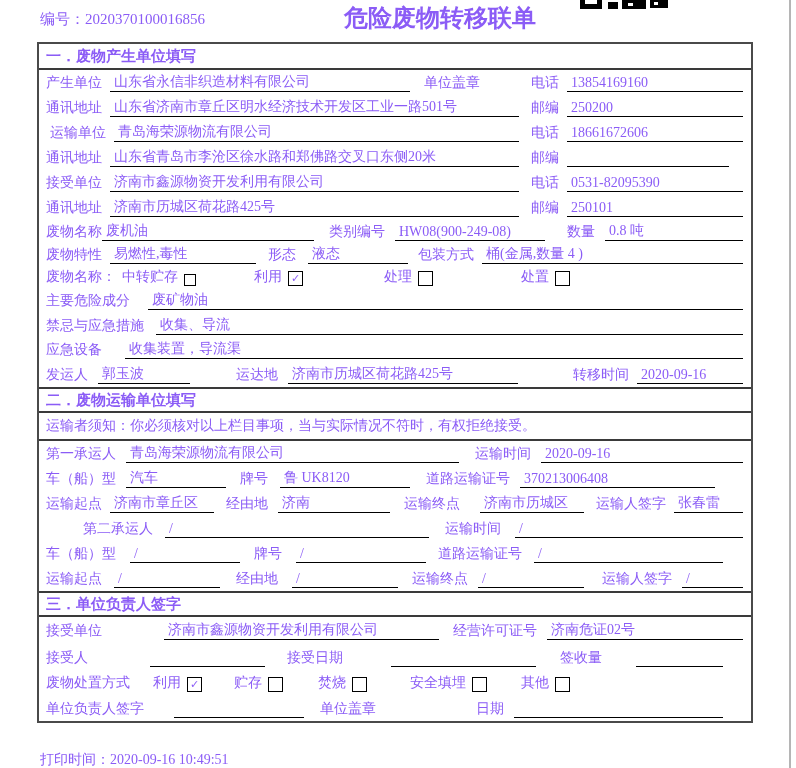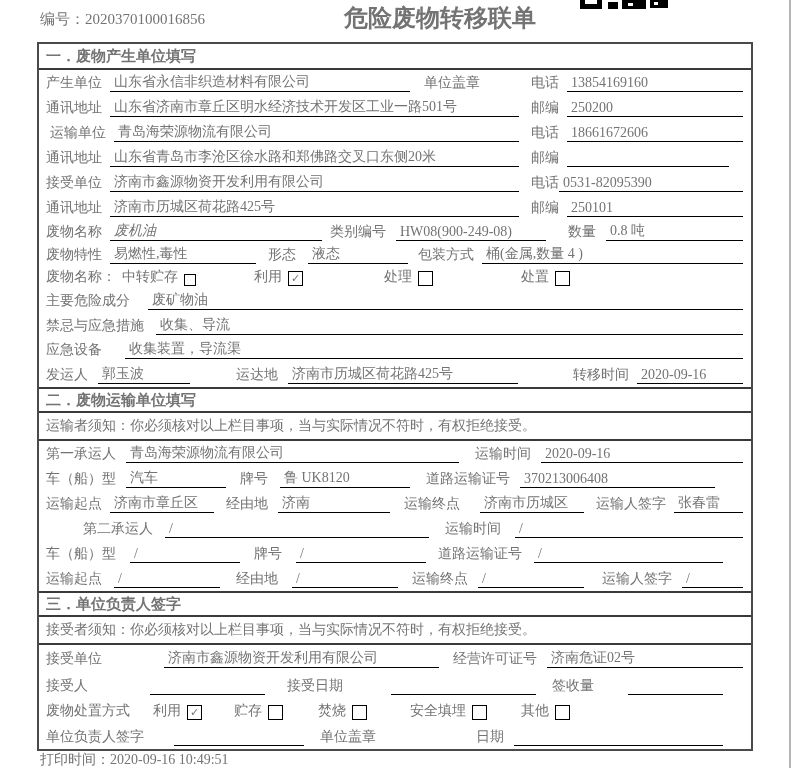--- a/index.html
+++ b/index.html
@@ -1,17 +1,17 @@
 <!DOCTYPE html>
 <html><head>
 <meta charset="utf-8">
 <style>
   html,body{margin:0;padding:0;background:#fff;}
   .page{position:relative;width:796px;height:768px;background:#ffffff;overflow:hidden;
-        font-family:"Liberation Serif","DejaVu Serif",serif;color:#737373;font-size:14px;}
+        font-family:"Liberation Serif","DejaVu Serif",serif;color:#8b5cf6;font-size:14px;}
   .edge-line{position:absolute;top:0;right:5px;width:2px;height:768px;background:#b5b5b5;}
   .serial{position:absolute;top:10px;left:40px;font-size:15px;white-space:nowrap;}
   .doc-title{position:absolute;top:2px;left:90px;width:700px;text-align:center;
              font-size:24px;font-weight:bold;font-family:"Liberation Sans","DejaVu Sans",sans-serif;white-space:nowrap;}
   .qr{position:absolute;top:0;left:580px;width:92px;height:10px;}
   .qr .b{position:absolute;background:#000;}
   .form-table{position:absolute;left:37px;top:42px;width:716px;border:2px solid #4a4a4a;
               box-sizing:border-box;background:#fff;}
   .sec{height:26px;display:flex;align-items:center;padding-left:7px;font-weight:bold;font-size:15px;
        font-family:"Liberation Sans","DejaVu Sans",sans-serif;border-bottom:2px solid #3a3a3a;box-sizing:border-box;white-space:nowrap;}
@@ -89,37 +89,37 @@
         <span class="lab">邮编</span>
         <span class="fld grow" style="margin-left:8px;margin-right:14px;"></span>
       </span>
     </div>
 
     <div class="row" style="height:25px;">
       <span class="lab">接受单位</span>
       <span class="fld grow" style="margin-left:8px;margin-right:12px;">济南市鑫源物资开发利用有限公司</span>
       <span class="rcol" style="width:212px;">
         <span class="lab">电话</span>
-        <span class="fld grow" style="">0531-82095390</span>
+        <span class="fld grow" style="margin-left:8px;">0531-82095390</span>
       </span>
     </div>
 
     <div class="row" style="height:25px;">
       <span class="lab">通讯地址</span>
       <span class="fld grow" style="margin-left:8px;margin-right:12px;">济南市历城区荷花路425号</span>
       <span class="rcol" style="width:212px;">
         <span class="lab">邮编</span>
         <span class="fld grow" style="margin-left:8px;">250101</span>
       </span>
     </div>
 
     <div class="row" style="height:24px;">
       <span class="lab">废物名称</span>
-      <span class="fld" style="width:212px;margin-left:8px;font-style:italic;">废机油</span>
-      <span class="lab" style="margin-left:8px;">类别编号</span>
+      <span class="fld" style="width:212px;">废机油</span>
+      <span class="lab" style="margin-left:15px;">类别编号</span>
       <span class="fld" style="width:150px;margin-left:10px;">HW08(900-249-08)</span>
       <span class="lab" style="margin-left:22px;">数量</span>
       <span class="fld grow" style="margin-left:10px;">0.8 吨</span>
     </div>
 
     <div class="row" style="height:23px;">
       <span class="lab">废物特性</span>
       <span class="fld" style="width:146px;margin-left:8px;">易燃性,毒性</span>
       <span class="lab" style="margin-left:12px;">形态</span>
       <span class="fld" style="width:100px;margin-left:12px;">液态</span>
@@ -227,36 +227,35 @@
       <span class="fld" style="width:106px;margin-left:12px;">/</span>
       <span class="lab" style="margin-left:16px;">经由地</span>
       <span class="fld" style="width:106px;margin-left:14px;">/</span>
       <span class="lab" style="margin-left:14px;">运输终点</span>
       <span class="fld" style="width:106px;margin-left:10px;">/</span>
       <span class="lab" style="margin-left:18px;">运输人签字</span>
       <span class="fld grow" style="margin-left:10px;">/</span>
     </div>
 
     <div class="sec mid">三．单位负责人签字</div>
-    <div class="notice">接受者须知：你必须核对以上栏目事项，当与实际情况不符时，有权拒绝接受。</div>
 
     <div class="row" style="height:26px;">
       <span class="lab">接受单位</span>
       <span class="fld" style="width:295px;margin-left:62px;">济南市鑫源物资开发利用有限公司</span>
       <span class="lab" style="margin-left:14px;">经营许可证号</span>
       <span class="fld" style="width:210px;margin-left:10px;">济南危证02号</span>
       <span class="grow"></span>
     </div>
 
     <div class="row" style="height:27px;">
       <span class="lab">接受人</span>
       <span class="fld" style="width:115px;margin-left:62px;"></span>
       <span class="lab" style="margin-left:22px;">接受日期</span>
       <span class="fld" style="width:145px;margin-left:48px;"></span>
-      <span class="lab" style="margin-left:16px;">签收量</span>
+      <span class="lab" style="margin-left:24px;">签收量</span>
       <span class="fld grow" style="margin-left:34px;margin-right:20px;"></span>
     </div>
 
     <div class="row" style="height:25px;">
       <span class="lab">废物处置方式</span>
       <span class="opt" style="margin-left:23px;">
         <span>利用</span>
         <span class="cb">✓</span>
       </span>
       <span class="opt" style="margin-left:32px;">

